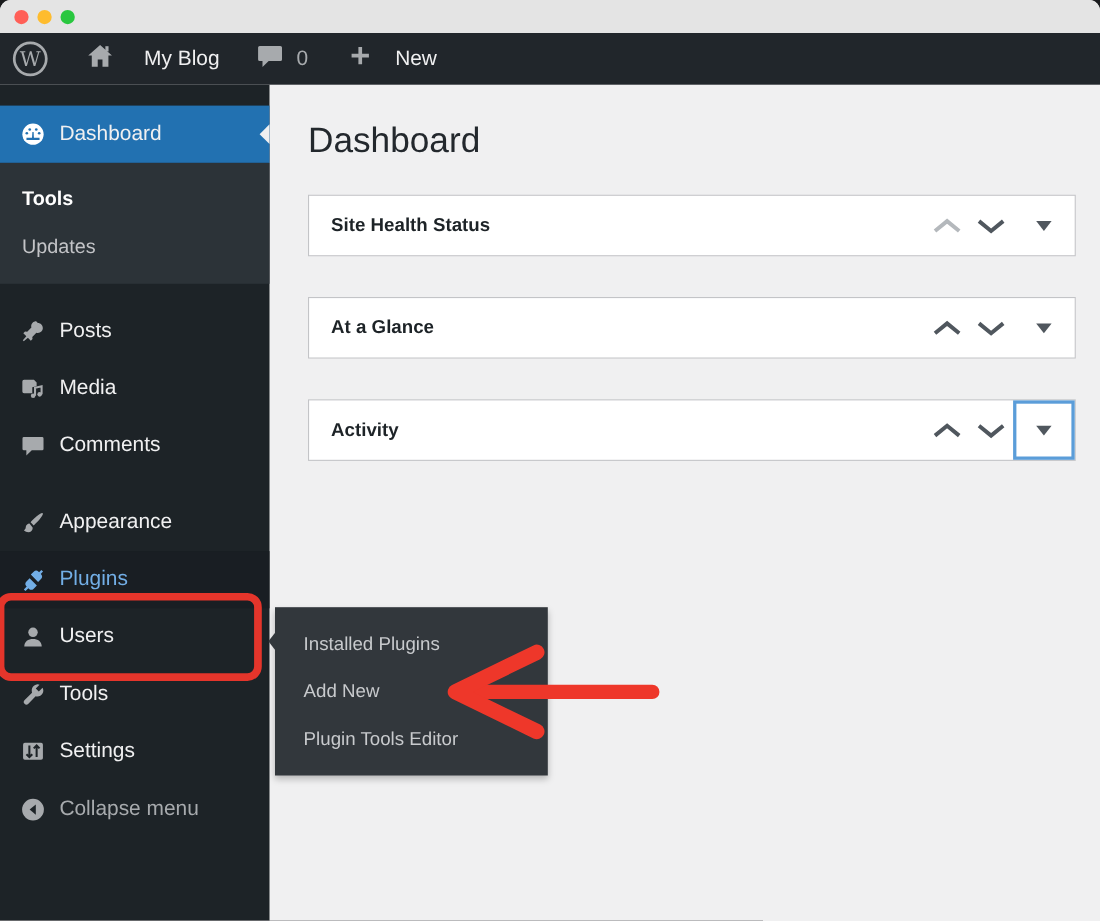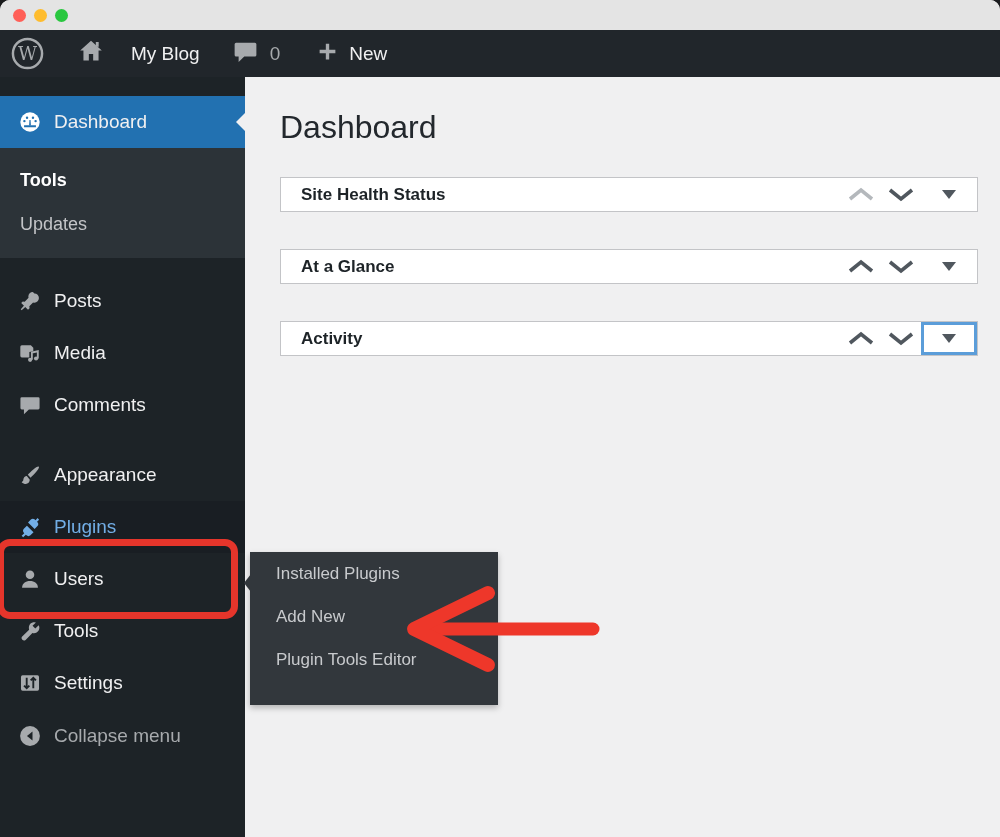--- a/index.html
+++ b/index.html
@@ -17,21 +17,21 @@
   .tl.green{background:#29c73f;}
   
   .adminbar{
     position:absolute;top:30px;left:0;right:0;height:47px;background:#21262b;
     display:flex;align-items:center;color:#f0f0f1;font-size:19px;z-index:5;
   }
   .ab-item{display:flex;align-items:center;}
   .ab-logo{margin-left:11px;}
   .ab-home{margin-left:35px;gap:28px;}
   .ab-comments{margin-left:33px;gap:12px;color:#a7aaad;}
-  .ab-new{margin-left:37px;gap:11px;}
+  .ab-new{margin-left:37px;gap:21px;}
   
   .sidebar{
     position:absolute;top:77px;left:0;width:245px;height:760px;background:#1d2327;
     color:#f0f0f1;font-size:19px;z-index:2;
   }
   .mi{display:flex;align-items:center;height:52px;padding-left:18px;gap:12px;position:relative;cursor:pointer;}
   .mi .ic{width:24px;display:flex;justify-content:center;align-items:center;flex:none;}
   .mi.active{background:#2271b1;margin-top:19px;}
   .mi.active::after{
     content:"";position:absolute;right:0;top:50%;margin-top:-9px;
@@ -40,33 +40,33 @@
   .mi.hovered{background:#191e23;color:#72aee6;}
   .submenu{background:#2c3338;padding:10px 0 12px 0;}
   .smi{height:44px;line-height:44px;padding-left:20px;color:#c3c4c7;font-size:18px;cursor:pointer;}
   .smi.current{color:#ffffff;font-weight:bold;}
   .sep1{height:17px;}
   .sep2{height:18px;}
   .mi.collapse{margin-top:2px;height:50px;color:#a7aaad;}
   
   .flyout{
     position:absolute;left:250px;top:552px;width:248px;height:153px;background:#32373c;
-    z-index:10;box-shadow:0 3px 6px rgba(0,0,0,.25);
+    padding-top:12px;z-index:10;box-shadow:0 3px 6px rgba(0,0,0,.25);
   }
   .flyout::before{
     content:"";position:absolute;left:-13px;top:22px;
     border:7px solid transparent;border-right:7px solid #32373c;border-width:9px 7px;
   }
   .fi{height:43px;line-height:43px;padding-left:26px;color:#c8cacd;font-size:17px;cursor:pointer;}
   
   .content{position:absolute;left:245px;top:77px;width:755px;height:760px;background:#f0f0f1;z-index:1;}
   .page-title{margin:30px 0 0 35px;font-size:32px;font-weight:400;color:#23282d;line-height:40px;}
   .panels{margin:30px 22px 0 35px;}
   .panel{
-    height:35px;background:#ffffff;border:1px solid #c3c4c7;display:flex;align-items:center;
+    height:56px;background:#ffffff;border:1px solid #c3c4c7;display:flex;align-items:center;
     margin-bottom:37px;position:relative;
   }
   .panel-title{font-size:17px;font-weight:700;color:#1d2327;padding-left:20px;}
   .panel-controls{margin-left:auto;display:flex;align-items:center;height:100%;}
   .order-btn{width:40px;height:100%;display:flex;align-items:center;justify-content:center;cursor:pointer;background:none;border:none;padding:0;}
   .toggle-btn{width:56px;height:100%;display:flex;align-items:center;justify-content:center;cursor:pointer;background:none;border:3px solid transparent;padding:0;}
   .toggle-btn.focused{border-color:#5b9dd9;}
   .tri{width:0;height:0;border-left:7px solid transparent;border-right:7px solid transparent;border-top:9px solid #50575e;}
   
   .red-box{

